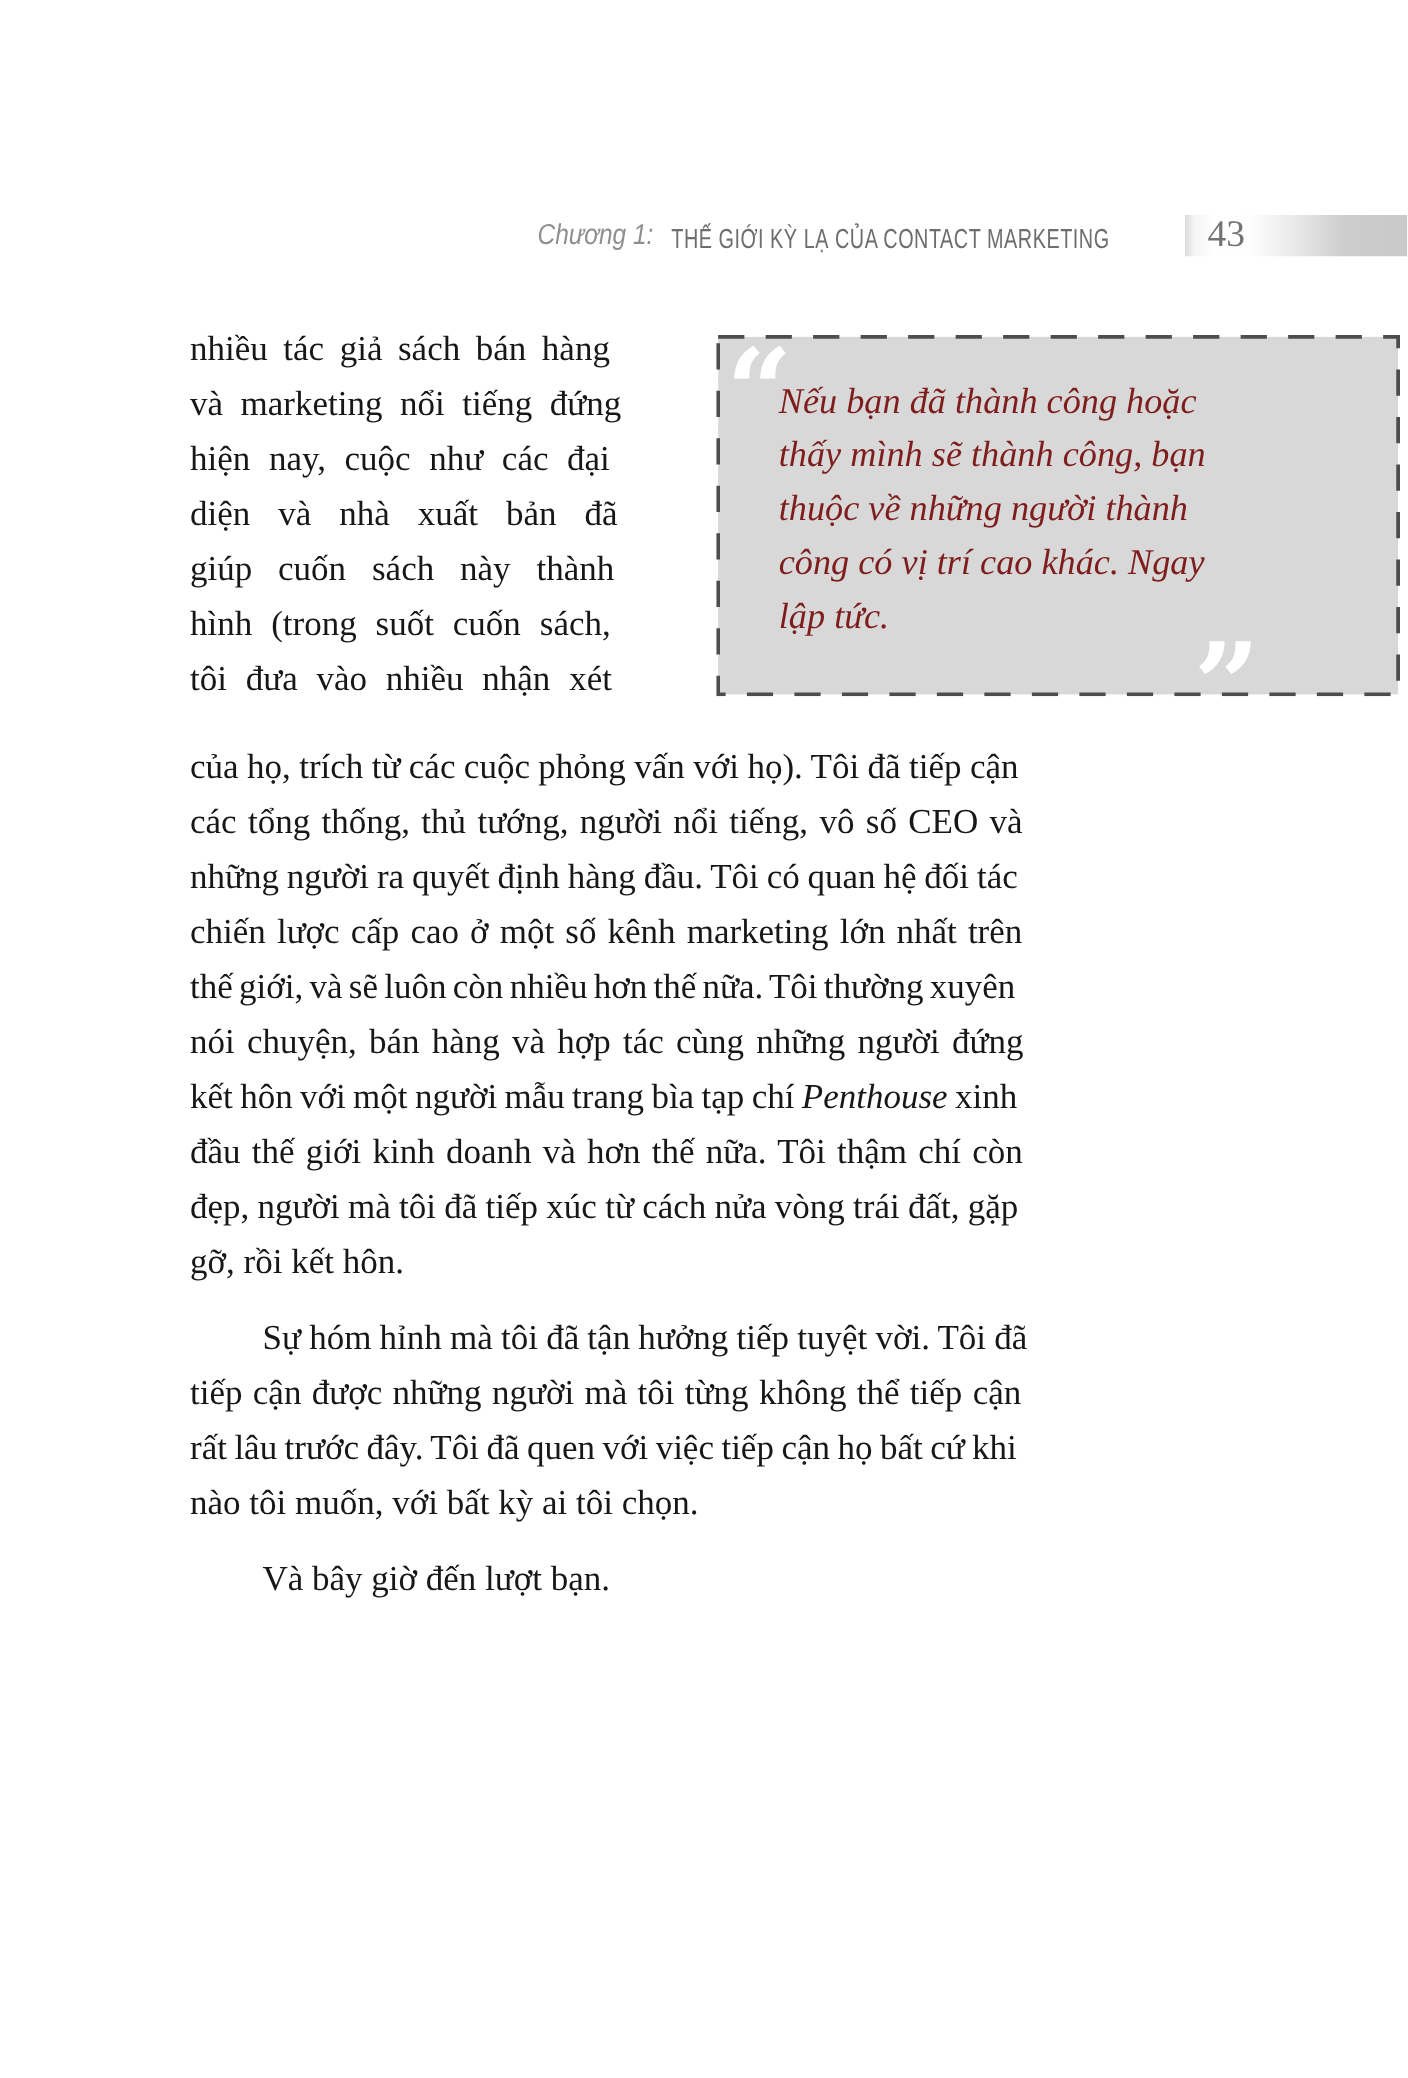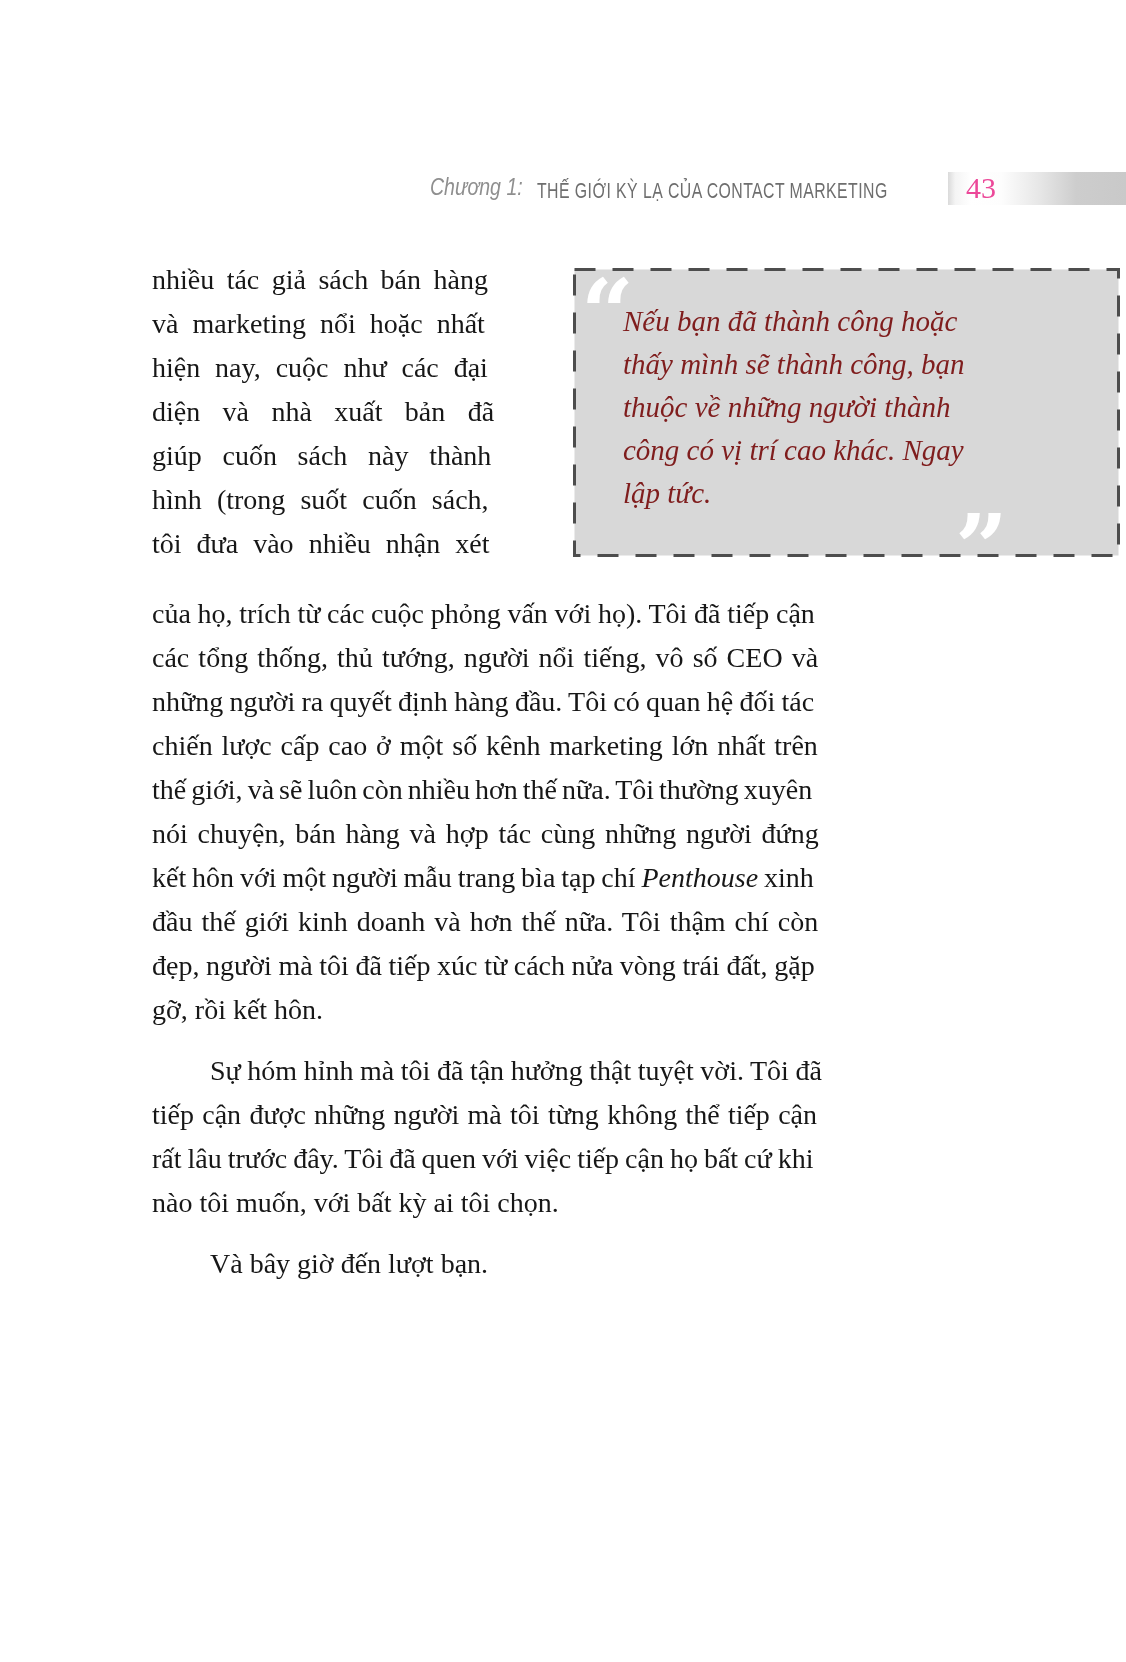--- a/index.html
+++ b/index.html
@@ -20,21 +20,21 @@
     background:linear-gradient(90deg,#dadada 0%,#f4f4f4 4%,#ffffff 13%,#fdfdfd 30%,#e6e6e6 52%,#cdcdcd 72%,#c9c9c9 100%);
   }
   .chapter-title{
     position:absolute;left:537px;top:178px;
     font-family:"Liberation Sans","DejaVu Sans",sans-serif;
     font-size:22px;color:#6e6e6e;letter-spacing:0.6px;
     transform:scaleX(0.72);transform-origin:left top;white-space:nowrap;
   }
   .page-number{
     position:absolute;left:966px;top:171px;
-    font-size:30px;color:#ec4899;white-space:nowrap;
+    font-size:30px;color:#737373;white-space:nowrap;
   }
   
   .textblock{position:absolute;font-size:28px;}
   .narrow-col{left:152px;top:258px;width:380px;}
   .full-block{left:152px;top:592px;width:758px;}
   .para-2{left:152px;top:1049px;width:758px;}
   .para-3{left:152px;top:1242px;width:758px;}
   .line{height:44px;line-height:44px;white-space:nowrap;overflow:visible;}
   .line-inner{white-space:nowrap;}
   .line.indent{padding-left:58px;}
@@ -61,21 +61,21 @@
 
   <div class="runninghead">
     <span class="chapter-label">Chương 1:</span>
     <span class="chapter-title">THẾ GIỚI KỲ LẠ CỦA CONTACT MARKETING</span>
     <div class="gradient-bar"></div>
     <span class="page-number">43</span>
   </div>
 
   <div class="textblock narrow-col">
       <div class="line fit"><span class="line-inner" style="word-spacing: 5.45px;"><span>nhiều tác giả sách bán hàng</span></span></div>
-      <div class="line fit"><span class="line-inner" style="word-spacing: 7.02344px;"><span>và marketing nổi hoặc nhất</span></span></div>
+      <div class="line fit"><span class="line-inner" style="word-spacing: 7.02344px;"><span>và marketing nổi tiếng đứng</span></span></div>
       <div class="line fit"><span class="line-inner" style="word-spacing: 7.90625px;"><span>hiện nay, cuộc như các đại</span></span></div>
       <div class="line fit"><span class="line-inner" style="word-spacing: 15.4px;"><span>diện và nhà xuất bản đã</span></span></div>
       <div class="line fit"><span class="line-inner" style="word-spacing: 13.6875px;"><span>giúp cuốn sách này thành</span></span></div>
       <div class="line fit"><span class="line-inner" style="word-spacing: 8.125px; text-align: center;"><span>hình (trong suốt cuốn sách,</span></span></div>
       <div class="line fit"><span class="line-inner" style="word-spacing: 8.01562px;"><span>tôi đưa vào nhiều nhận xét</span></span></div>
     </div>
 
   <div class="pullquote">
     <svg class="pq-border" width="547" height="289">
       <rect id="pq-rect" x="1.5" y="1.5" width="544" height="286" stroke-width="3" stroke-dasharray="21 17" fill="#d8d8d8" stroke="#4d4d4d"></rect>
@@ -97,21 +97,21 @@
       <div class="line fit"><span class="line-inner" style="word-spacing: -0.700521px;"><span>những người ra quyết định hàng đầu. Tôi có quan hệ đối tác</span></span></div>
       <div class="line fit"><span class="line-inner" style="word-spacing: 1.8892px;"><span>chiến lược cấp cao ở một số kênh marketing lớn nhất trên</span></span></div>
       <div class="line fit"><span class="line-inner" style="word-spacing: -1.96875px;"><span>thế giới, và sẽ luôn còn nhiều hơn thế nữa. Tôi thường xuyên</span></span></div>
       <div class="line fit"><span class="line-inner" style="word-spacing: 2.78281px;"><span>nói chuyện, bán hàng và hợp tác cùng những người đứng</span></span></div>
       <div class="line fit"><span class="line-inner" style="word-spacing: -1.10511px;"><span>kết hôn với một người mẫu trang bìa tạp chí </span><span class="italic">Penthouse</span><span> xinh</span></span></div>
       <div class="line fit"><span class="line-inner" style="word-spacing: 2px;"><span>đầu thế giới kinh doanh và hơn thế nữa. Tôi thậm chí còn</span></span></div>
       <div class="line fit"><span class="line-inner" style="word-spacing: -0.38101px;"><span>đẹp, người mà tôi đã tiếp xúc từ cách nửa vòng trái đất, gặp</span></span></div>
       <div class="line"><span class="line-inner"><span>gỡ, rồi kết hôn.</span></span></div>
     </div>
   <div class="textblock para-2">
-      <div class="line fit indent"><span class="line-inner" style="word-spacing: -0.433594px;"><span>Sự hóm hỉnh mà tôi đã tận hưởng thật tuyệt vời. Tôi đã</span></span></div>
+      <div class="line fit indent"><span class="line-inner" style="word-spacing: -0.433594px;"><span>Sự hóm hỉnh mà tôi đã tận hưởng tiếp tuyệt vời. Tôi đã</span></span></div>
       <div class="line fit"><span class="line-inner" style="word-spacing: 1.27699px;"><span>tiếp cận được những người mà tôi từng không thể tiếp cận</span></span></div>
       <div class="line fit"><span class="line-inner" style="word-spacing: -1.02009px;"><span>rất lâu trước đây. Tôi đã quen với việc tiếp cận họ bất cứ khi</span></span></div>
       <div class="line"><span class="line-inner"><span>nào tôi muốn, với bất kỳ ai tôi chọn.</span></span></div>
     </div>
   <div class="textblock para-3">
       <div class="line indent"><span class="line-inner"><span>Và bây giờ đến lượt bạn.</span></span></div>
     </div>
 
 </div>
 

